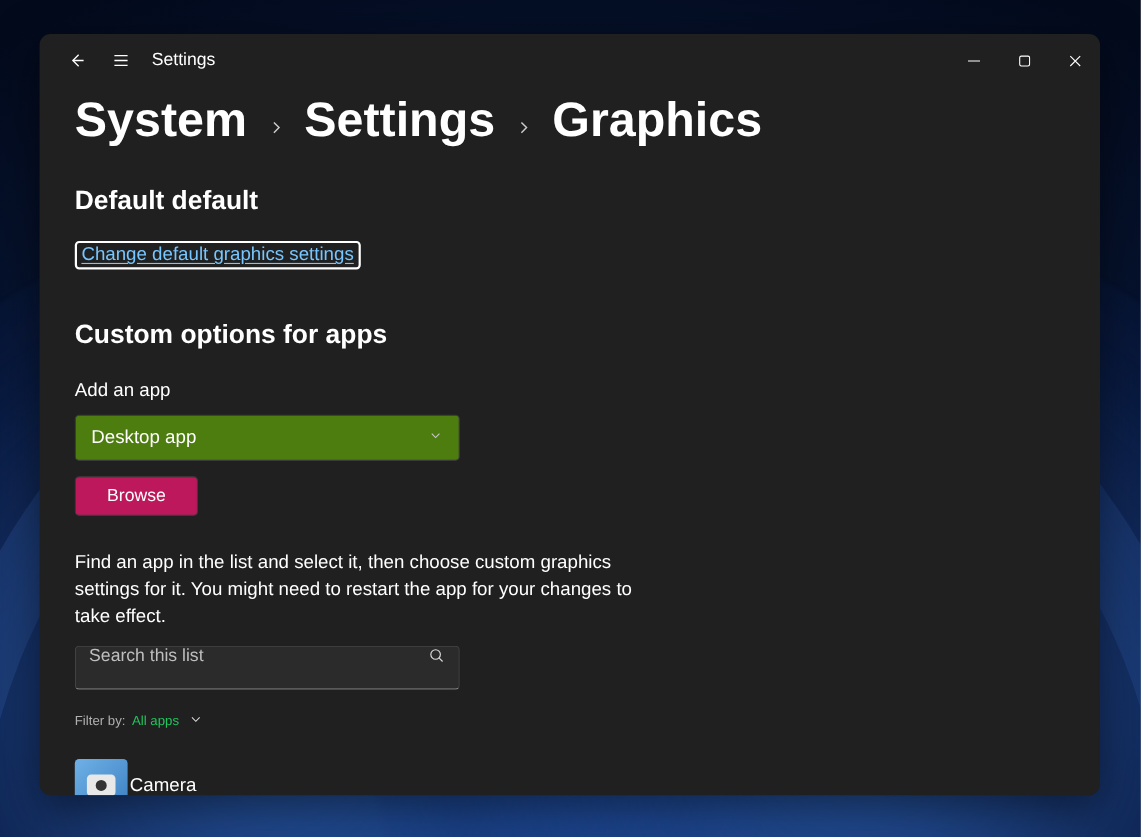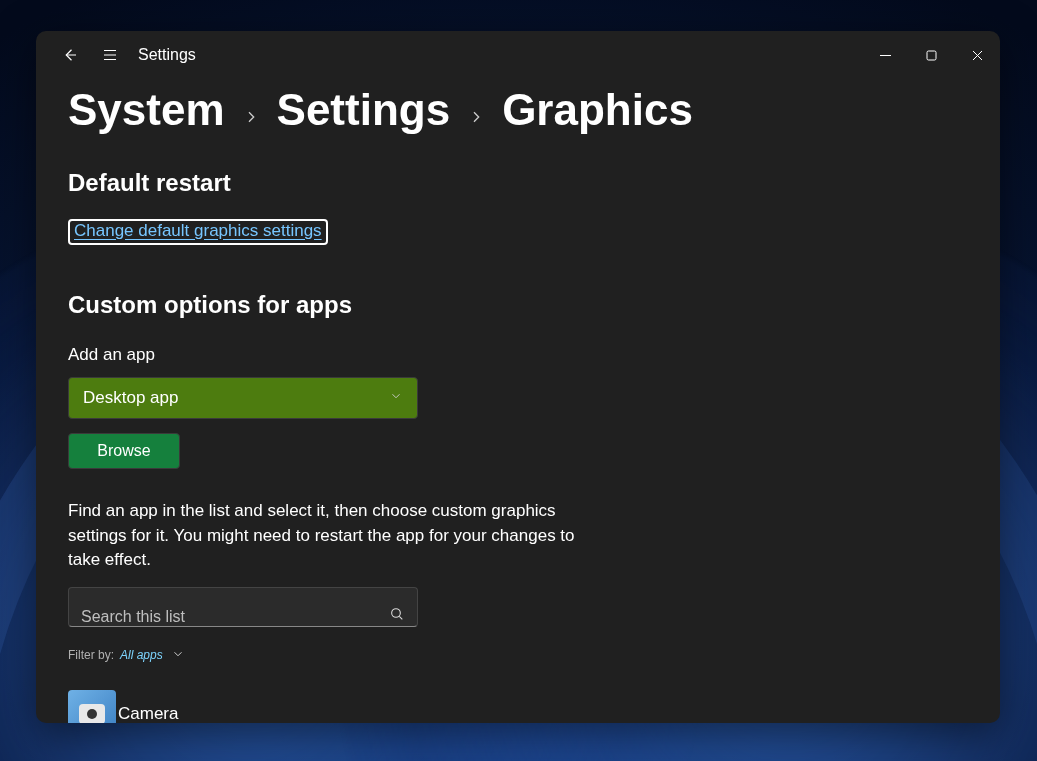--- a/index.html
+++ b/index.html
@@ -101,58 +101,58 @@
     border-radius: 4px;
     display:flex; align-items:center; justify-content:space-between;
     padding: 0 14px;
     font-size: 17px; color:#fff;
   }
   .dropdown svg { stroke:#ccc; }
 
   .browse-btn {
     margin-top: 14px;
     width: 112px; height: 36px;
-    background: #15803d;
+    background: #be185d;
     border: 1px solid #3a3a3a;
     border-radius: 4px;
     display:flex; align-items:center; justify-content:center;
     font-size: 16px; color:#fff;
   }
 
   .help-text {
     margin-top: 30px;
     font-size: 17px; line-height: 1.45;
     color:#fff;
     max-width: 540px;
   }
 
   .search-box {
     margin-top: 14px;
     width: 350px; height: 40px;
     background: #2b2b2b;
     border: 1px solid #444;
     border-bottom: 1px solid #888;
     border-radius: 4px;
-    display:flex; align-items:flex-end; justify-content:space-between;
+    display:flex; align-items:flex-start; justify-content:space-between;
     padding: 0 12px;
   }
   .search-box input {
     background: transparent; border: none; outline: none;
     color:#fff; font-size:16px; width: 280px;
   }
   .search-box input::placeholder { color:#bfbfbf; }
   .search-box svg { stroke:#ddd; fill:none; }
 
   .filter-row {
     margin-top: 20px;
     display:flex; align-items:center; gap:6px;
     font-size:12px;
   }
   .filter-label { color:#b0b0b0; }
-  .filter-value { color:#7dd3fc; display:flex; align-items:center; gap:8px;font-style:italic; }
+  .filter-value { color:#22c55e; display:flex; align-items:center; gap:8px; }
   .filter-value svg { stroke:#ddd; }
 
   .app-entry {
     margin-top: 26px;
     display:flex; align-items:center; gap:2px;
   }
   .app-icon {
     width:48px; height:48px;
     background: linear-gradient(135deg,#6fb1e6 0%, #3b7fc2 100%);
     border-radius:4px;
@@ -220,21 +220,21 @@
       </span>
       <span class="crumb">Settings</span>
       <span class="crumb-sep">
         <svg width="16" height="16" viewBox="0 0 24 24" fill="none" stroke-width="2">
             <path d="M9 5l7 7-7 7"></path>
           </svg>
       </span>
       <span class="crumb-current">Graphics</span>
     </div>
 
-    <div class="section-h">Default restart</div>
+    <div class="section-h">Default default</div>
 
     <a class="link-focused">Change default graphics settings</a>
 
     <div class="subsection-h">Custom options for apps</div>
 
     <div class="field-label">Add an app</div>
 
     <div class="dropdown">
       <span>Desktop app</span>
       <span>

